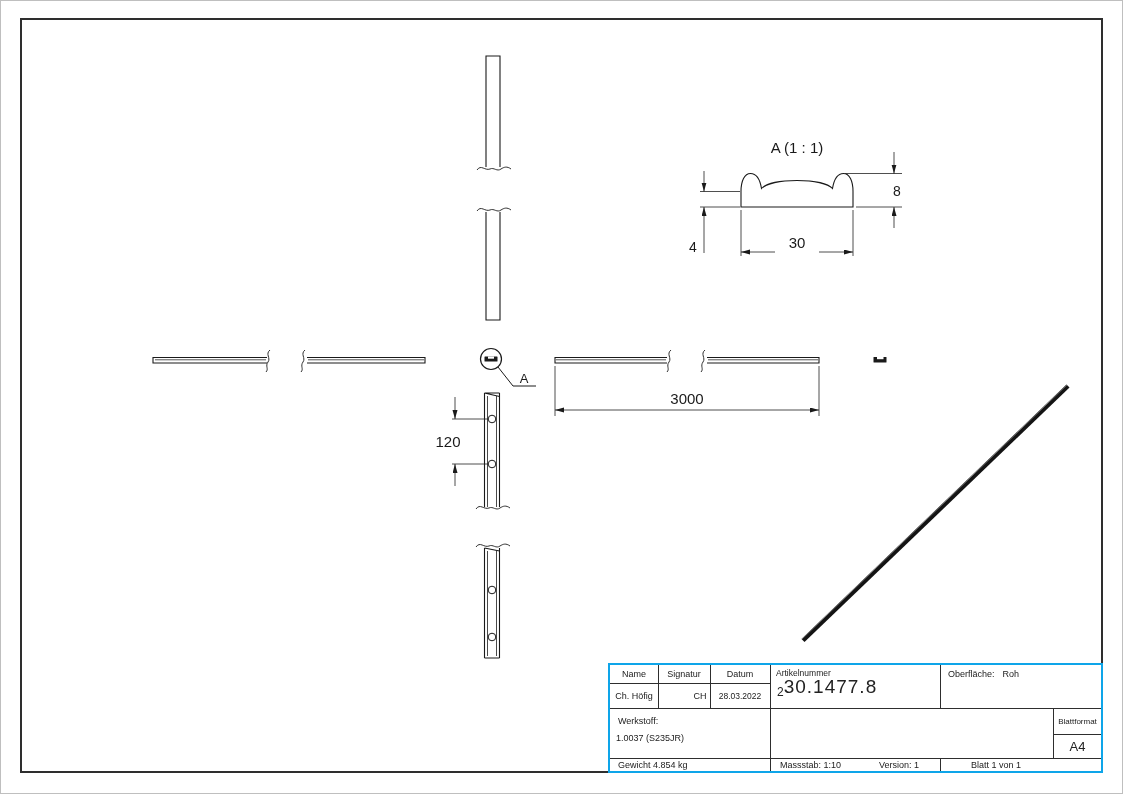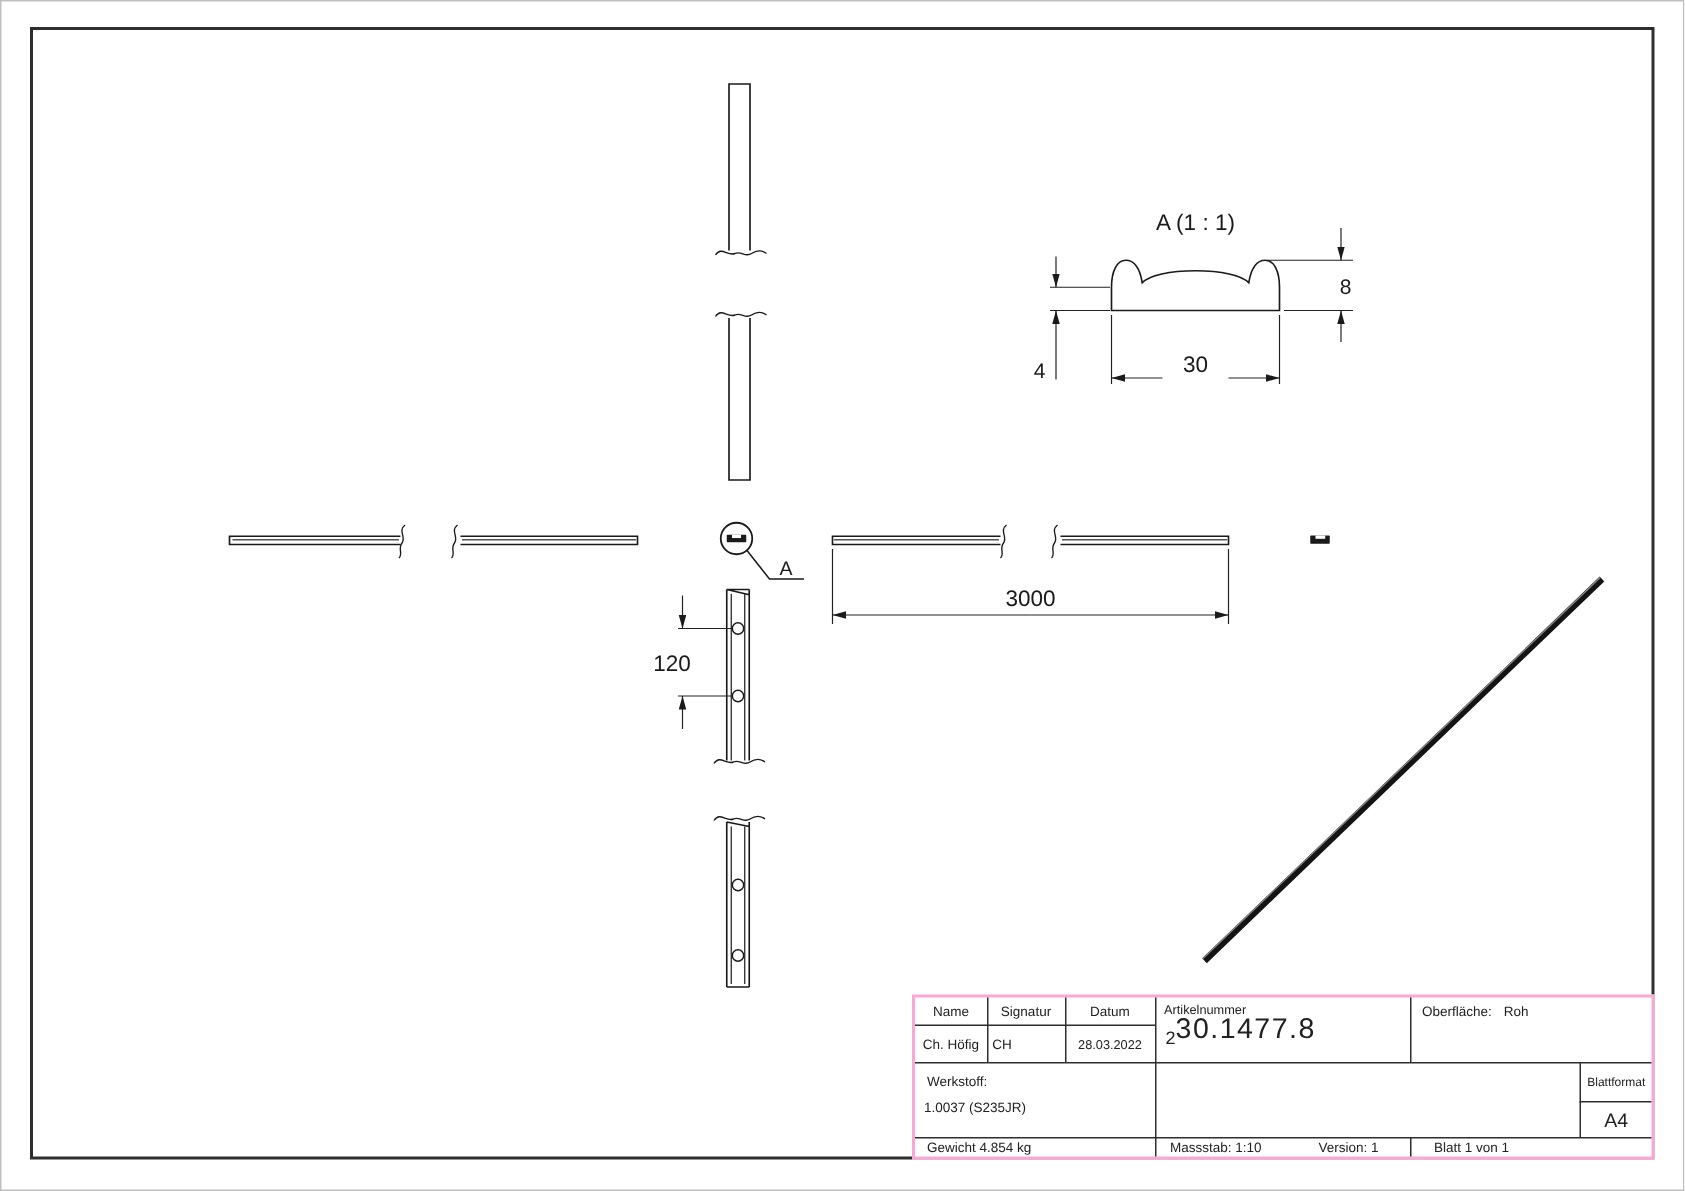--- a/index.html
+++ b/index.html
@@ -8,21 +8,21 @@
         box-shadow:inset 0 0 0 1px #bfbfbf;}
   .frame{position:absolute;left:20px;top:18px;width:1083px;height:755px;
          border:2px solid #2e2e2e;box-sizing:border-box;}
   svg.dwg{position:absolute;left:0;top:0;pointer-events:none;}
   svg.dwg text{font-family:"Liberation Sans",sans-serif;fill:#1a1a1a;}
   .dimtxt{font-size:15px;}
   .dimtxt-s{font-size:14px;}
 
   
   .tb{position:absolute;left:608px;top:663px;width:495px;height:110px;
-      border:2px solid #f9a8d4;box-sizing:border-box;background:#fff;color:#222;}
+      border:2px solid #0ea5e9;box-sizing:border-box;background:#fff;color:#222;}
   .tb .vl,.tb .hl{position:absolute;background:#2e2e2e;}
   .tb .vl{width:1px;} .tb .hl{height:1px;}
   .c{position:absolute;display:flex;align-items:center;justify-content:center;
      font-size:9px;white-space:nowrap;}
   .cl{position:absolute;font-size:9px;white-space:nowrap;}
   .art-val{position:absolute;left:167px;top:12px;display:flex;align-items:flex-end;}
   .art-prefix{font-size:12px;line-height:1;transform:translateY(2px);}
   .art-main{font-size:19px;line-height:1;letter-spacing:1px;font-weight:400;}
   .bf-val{font-size:13px;}
   .row-flex{position:absolute;display:flex;gap:38px;font-size:9px;align-items:center;}
@@ -151,21 +151,21 @@
     <div class="vl" style="left:443px;top:43px;height:50px"></div>
     <div class="hl" style="top:18px;left:0;width:160px"></div>
     <div class="hl" style="top:43px;left:0;width:491px"></div>
     <div class="hl" style="top:69px;left:443px;width:48px"></div>
     <div class="hl" style="top:93px;left:0;width:491px"></div>
 
     <div class="c" style="left:0;top:0;width:48px;height:18px">Name</div>
     <div class="c" style="left:48px;top:0;width:52px;height:18px">Signatur</div>
     <div class="c" style="left:100px;top:0;width:60px;height:18px">Datum</div>
     <div class="c" style="left:0;top:19px;width:48px;height:24px">Ch. Höfig</div>
-    <div class="c" style="left:32px;top:19px;width:52px;height:24px">CH</div>
+    <div class="c" style="left:64px;top:19px;width:52px;height:24px">CH</div>
     <div class="c" style="left:100px;top:19px;width:60px;height:24px;font-size:8.5px">28.03.2022</div>
 
     <div class="cl" style="left:166px;top:3px;font-size:8.5px">Artikelnummer</div>
     <div class="art-val">
       <span class="art-prefix">2</span>
       <span class="art-main">30.1477.8</span>
     </div>
 
     <div class="row-flex" style="left:338px;top:4px;gap:8px">
       <span>Oberfläche:</span>
@@ -176,15 +176,15 @@
     <div class="cl" style="left:6px;top:68px">1.0037 (S235JR)</div>
 
     <div class="c" style="left:444px;top:44px;width:47px;height:25px;font-size:8px">Blattformat</div>
     <div class="c bf-val" style="left:444px;top:70px;width:47px;height:23px">A4</div>
 
     <div class="cl" style="left:8px;top:95px">Gewicht 4.854 kg</div>
     <div class="row-flex" style="left:170px;top:93px;height:13px">
       <span>Massstab: 1:10</span>
       <span>Version: 1</span>
     </div>
-    <div class="cl" style="left:346px;top:95px">Blatt 1 von 1</div>
+    <div class="cl" style="left:361px;top:95px">Blatt 1 von 1</div>
   </div>
 </div>
 
 </body></html>

